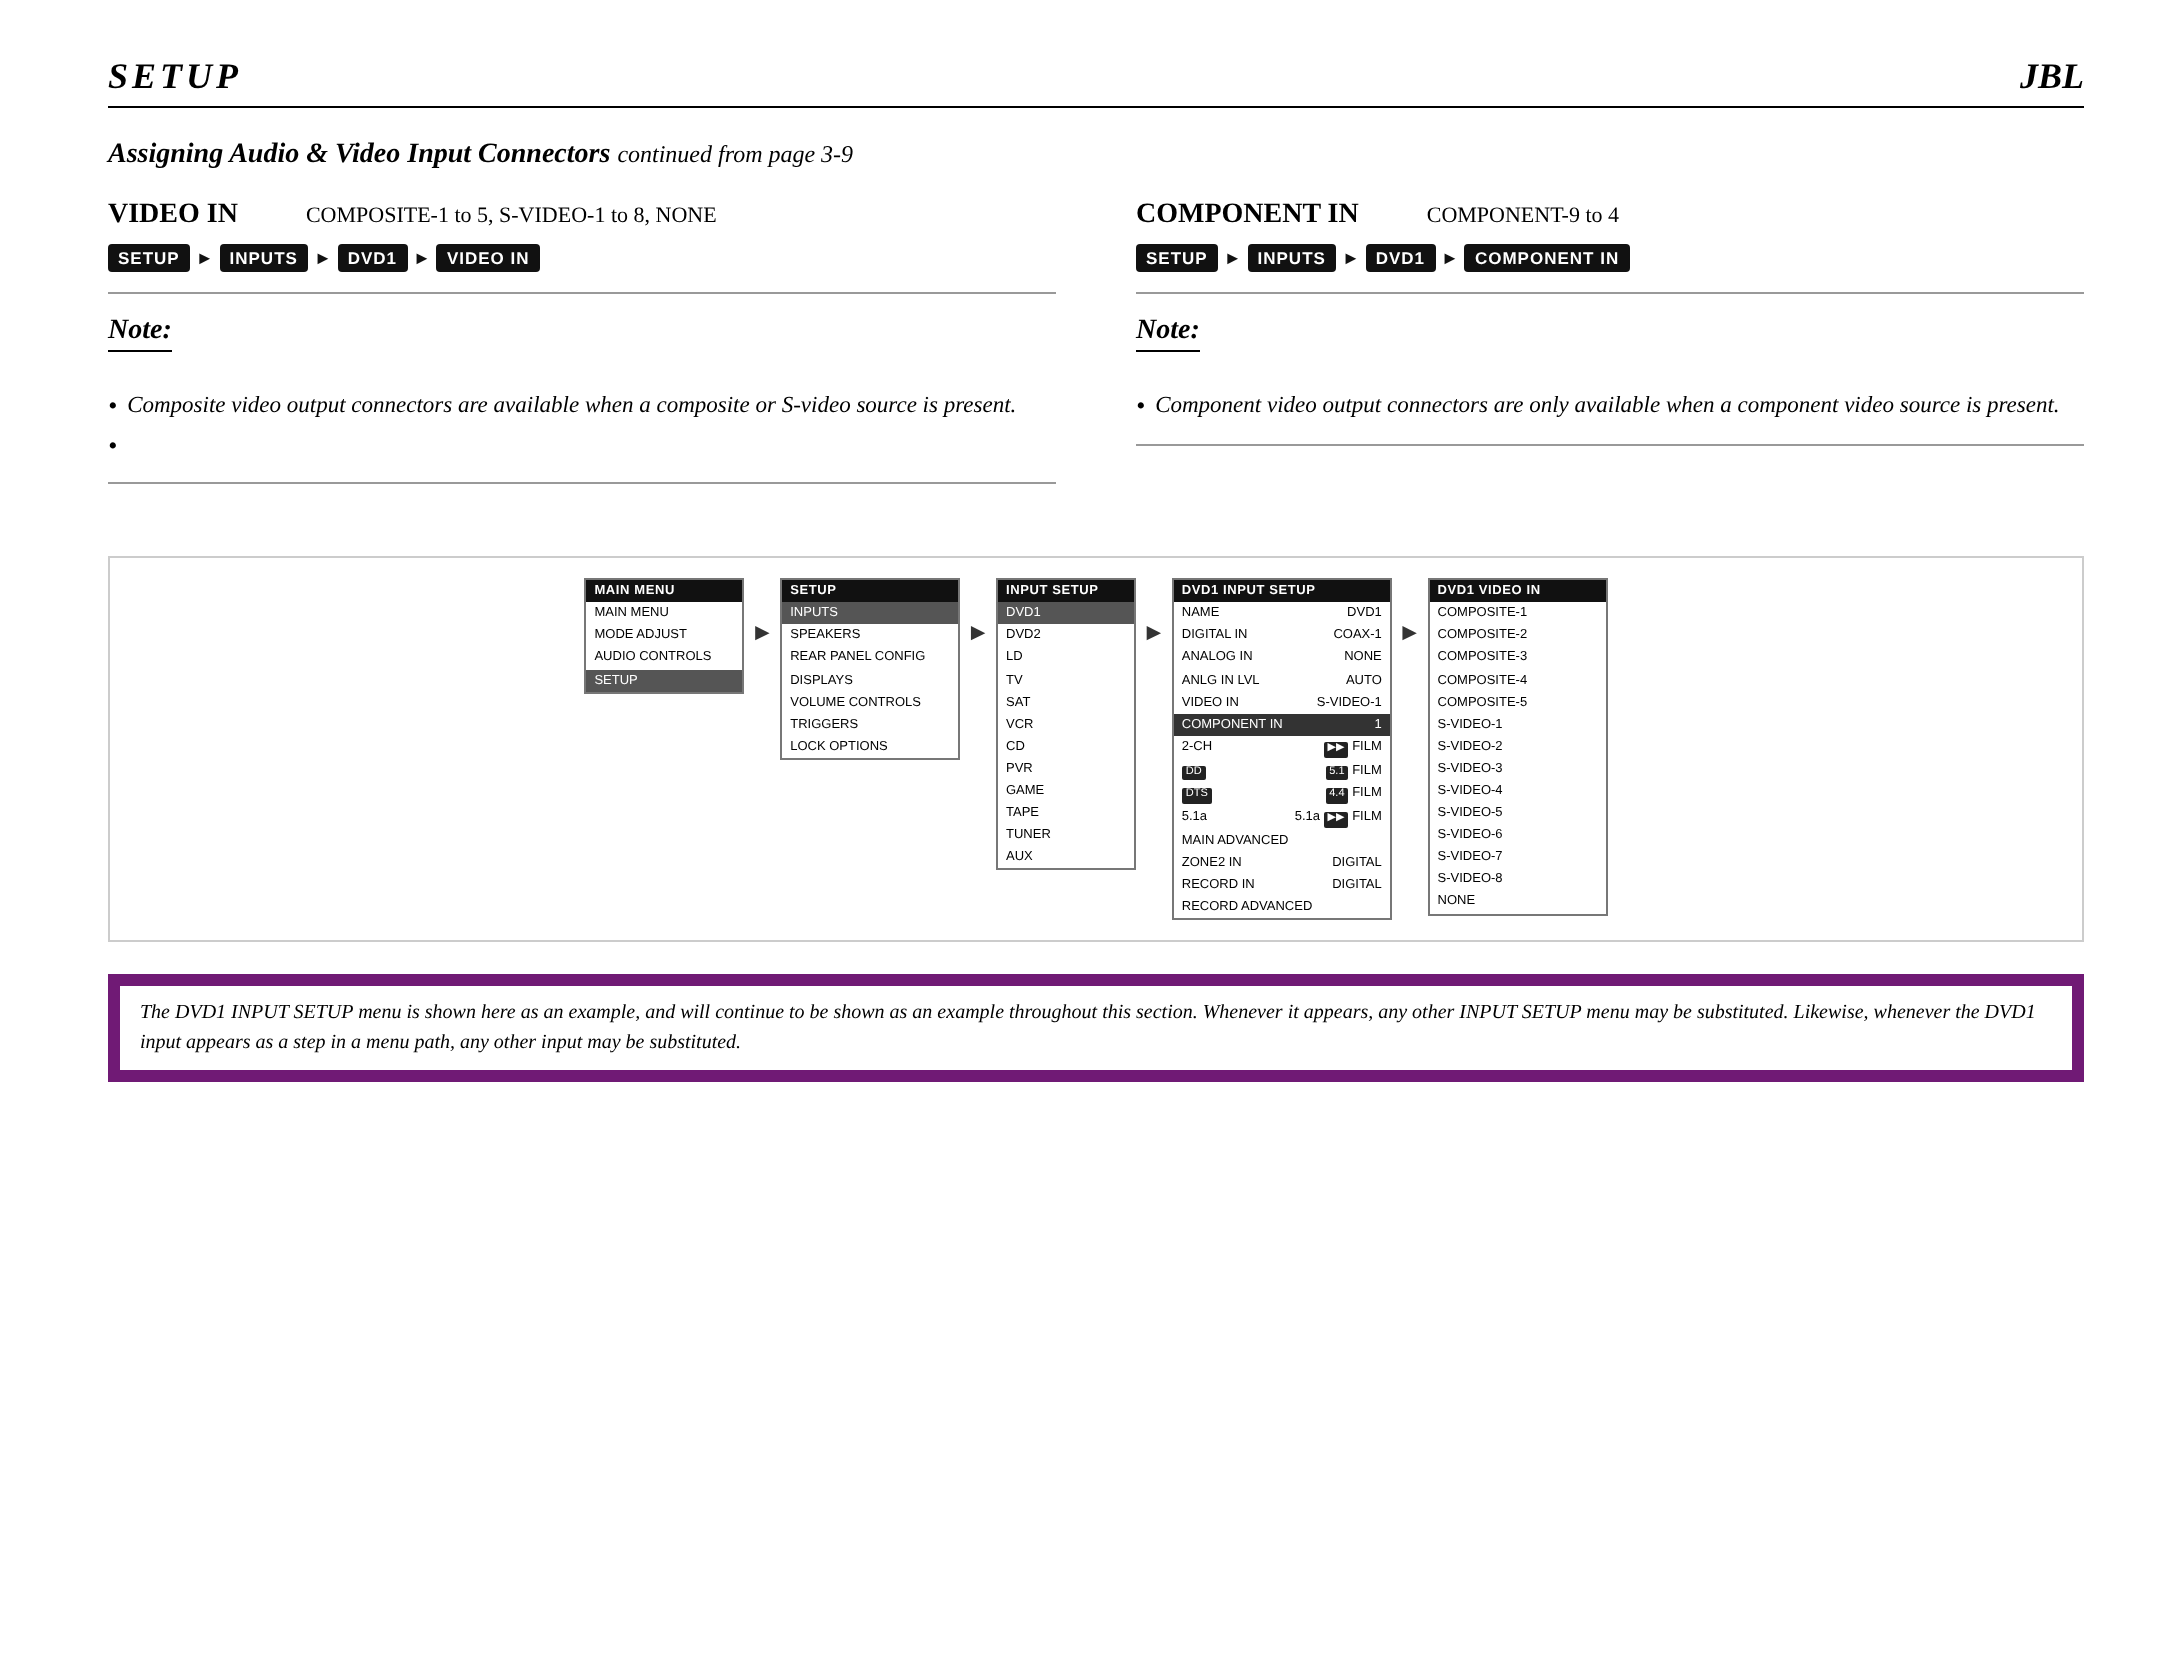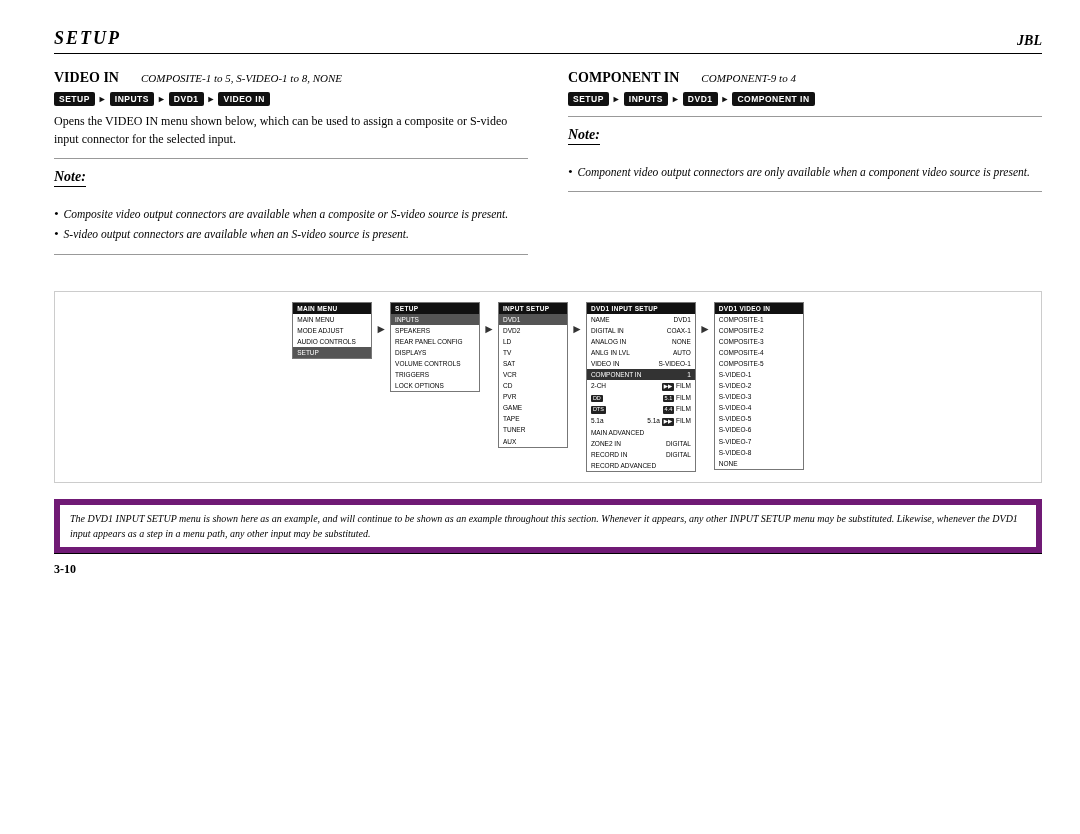--- a/index.html
+++ b/index.html
@@ -30,21 +30,21 @@
       padding-bottom: 4px;
       margin-bottom: 16px;
     }
     .header-title {
       font-style: italic;
       font-size: 18px;
       font-weight: bold;
       letter-spacing: 2px;
     }
     .header-brand {
-      font-size: 14px;
+      font-size: 18px;
       font-style: italic;
       font-weight: bold;
     }
 
     
     .section-title {
       font-size: 14px;
       font-weight: bold;
       font-style: italic;
       margin-bottom: 14px;
@@ -60,22 +60,21 @@
       flex: 1;
     }
 
     .subsection-title {
       font-size: 14px;
       font-weight: bold;
       margin-bottom: 2px;
     }
     .subsection-range {
       font-size: 12px;
-      margin-left: 10px;
-      font-style: italic;
+      margin-left: 22px;
     }
 
     
     .breadcrumb {
       display: flex;
       align-items: center;
       gap: 2px;
       margin-bottom: 6px;
     }
     .pill {
@@ -241,49 +240,51 @@
 </head>
 <body>
 
 <div class="page">
 
   <div class="header">
     <span class="header-title">SETUP</span>
     <span class="header-brand">JBL</span>
   </div>
 
+  <div class="section-title">
+    <span>Assigning Audio &amp; Video Input Connectors</span>
+    <span style="font-weight:normal; font-size:12px;">continued from page 3-9</span>
+  </div>
 
   <div class="two-col">
 
     <div class="col">
       <div class="inline-row">
         <span class="subsection-title">VIDEO IN</span>
         <span class="subsection-range" style="font-size:11px;">COMPOSITE-1 to 5, S-VIDEO-1 to 8, NONE</span>
       </div>
       <div class="breadcrumb">
         <span class="pill">SETUP</span>
         <span class="arrow-right">►</span>
         <span class="pill">INPUTS</span>
         <span class="arrow-right">►</span>
         <span class="pill">DVD1</span>
         <span class="arrow-right">►</span>
         <span class="pill">VIDEO IN</span>
       </div>
-      <p class="col-text">Opens the VIDEO IN menu shown below, which can be used to assign a composite or S-video input connector for the selected input.</p>
 
       <hr class="divider">
       <div class="note-section">
         <div class="note-label">Note:</div>
         <div class="note-item">
           <span class="note-bullet">•</span>
           <span class="note-text"><em>Composite video output connectors are available when a composite or S-video source is present.</em></span>
         </div>
         <div class="note-item">
           <span class="note-bullet">•</span>
-          <span class="note-text"><em>S-video output connectors are available when an S-video source is present.</em></span>
         </div>
       </div>
       <hr class="divider">
     </div>
 
     <div class="col">
       <div class="inline-row">
         <span class="subsection-title">COMPONENT IN</span>
         <span class="subsection-range" style="font-size:11px;">COMPONENT-9 to 4</span>
       </div>
@@ -429,15 +430,14 @@
       <div class="menu-box-item">S-VIDEO-6</div>
       <div class="menu-box-item">S-VIDEO-7</div>
       <div class="menu-box-item">S-VIDEO-8</div>
       <div class="menu-box-item">NONE</div>
     </div>
 
   </div>
 
   <div class="bottom-note">The DVD1 INPUT SETUP menu is shown here as an example, and will continue to be shown as an example throughout this section. Whenever it appears, any other INPUT SETUP menu may be substituted. Likewise, whenever the DVD1 input appears as a step in a menu path, any other input may be substituted.</div>
 
-  <div class="page-number">3-10</div>
 
 </div>
 
 </body></html>

